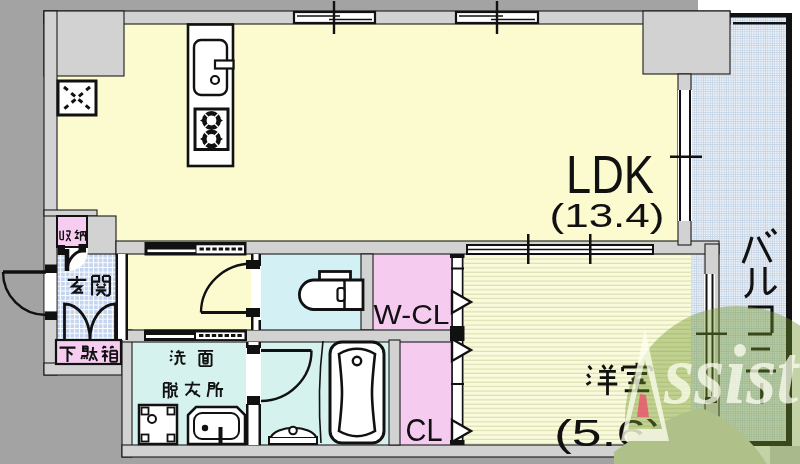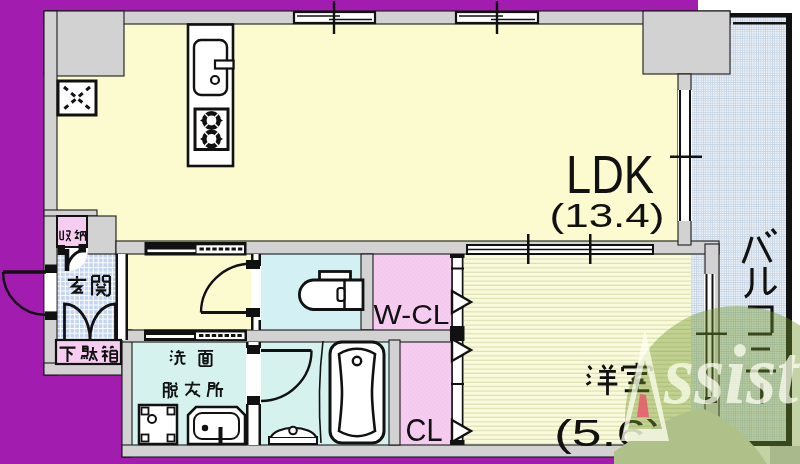--- a/index.html
+++ b/index.html
@@ -1,15 +1,15 @@
 <!DOCTYPE html>
 <html><head><meta charset="utf-8">
 <style>
 html,body{margin:0;padding:0;background:#fff;}
-#stage{position:relative;width:698px;height:464px;background:#a21caf;font-family:"Liberation Sans",sans-serif;}
+#stage{position:relative;width:698px;height:464px;background:#a3a3a3;font-family:"Liberation Sans",sans-serif;}
 svg{position:absolute;left:0;top:0;}
 </style></head>
 <body>
 <div id="stage">
 <svg width="800" height="464" viewBox="0 0 800 464">
 <defs>
 <pattern id="pgen" width="4.7" height="4.7" patternUnits="userSpaceOnUse">
           <rect width="4.7" height="4.7" fill="#c4d5f0"></rect>
           <path d="M0,4.2H4.7M4.2,0V4.7" stroke="#ffffff" stroke-width="1"></path>
         </pattern>

